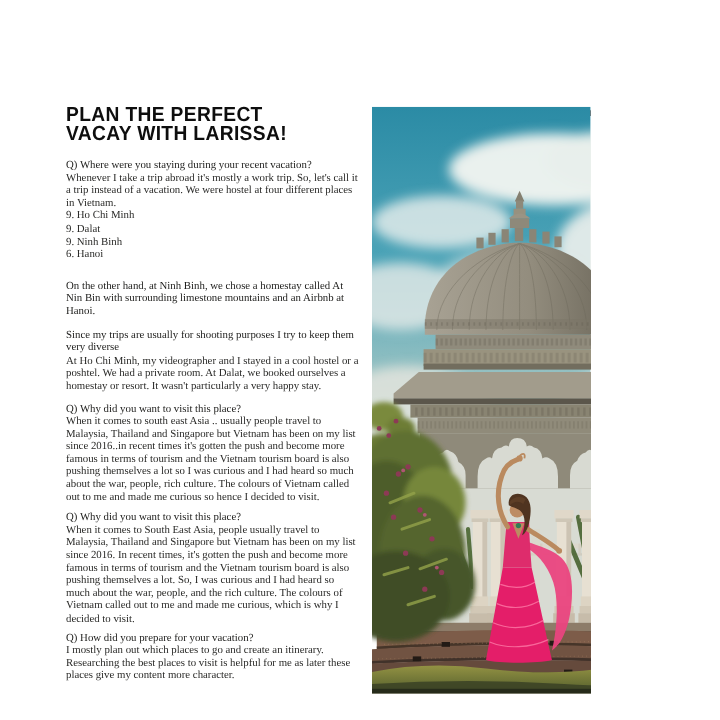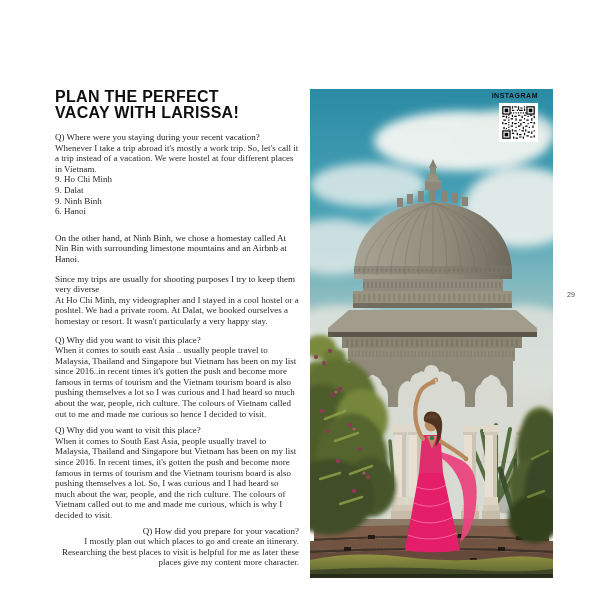--- a/index.html
+++ b/index.html
@@ -1,36 +1,36 @@
 <!DOCTYPE html>
 <html><head>
 <meta charset="utf-8">
 <style>
   html,body { margin:0; padding:0; background:#fff; }
   .page {
-    position:relative; width:600px; height:600px; background:#ffffff;
+    position:relative; width:492px; height:600px; background:#ffffff;
     overflow:hidden; font-family:"Liberation Serif", serif;
   }
   .article { position:absolute; left:55px; top:85px; width:244px; color:#2a2a28; }
   .title {
     margin:0 0 14px 0; padding-top:4px;
     font-family:"Liberation Sans", sans-serif; font-weight:bold;
     font-size:16px; line-height:14.5px; letter-spacing:0.3px; color:#0e0e0e;
     transform:scaleY(1.06); transform-origin:left top;
   }
   .title span { display:block; }
   .qa { font-size:9px; line-height:10.6px; }
   .qa p { margin:0; }
   .q { font-weight:normal; color:#1c1c1a; }
   .s1 { margin-bottom:16px; }
   .s2 { margin-bottom:8px; }
   .s3 { margin-bottom:9px; }
   .s4 { margin-bottom:6px; }
   .s5 { margin-bottom:5px; }
-  .s6 { margin-bottom:3px;text-align:right; }
+  .s6 { margin-bottom:3px; }
 
   .photo { position:absolute; left:310px; top:89px; width:243px; height:489px; margin:0; }
   .photo svg.scene { display:block; width:243px; height:489px; }
   .ig-label {
     position:absolute; top:3px; right:15px;
     font-family:"Liberation Sans", sans-serif; font-weight:bold;
     font-size:7px; letter-spacing:0.5px; color:#101010;
   }
   .qr {
     position:absolute; top:14px; right:15px; width:39px; height:39px;

